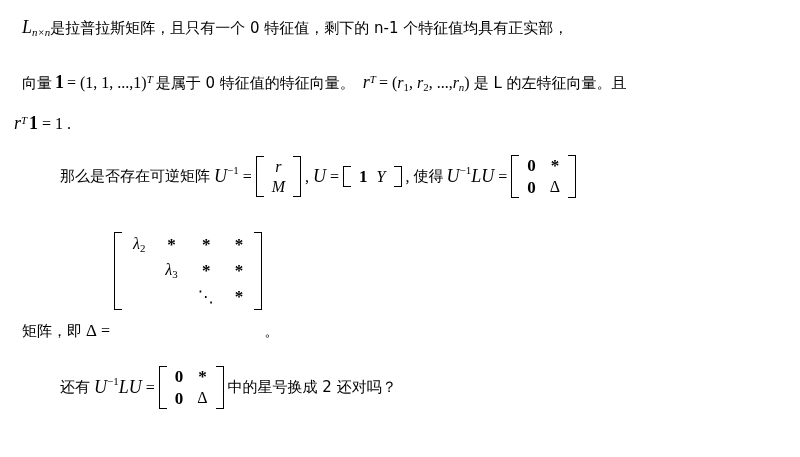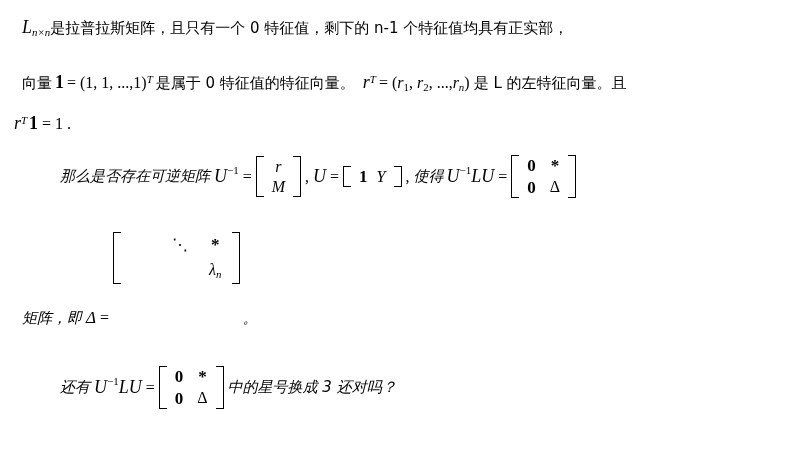--- a/index.html
+++ b/index.html
@@ -94,21 +94,20 @@
     font-weight: bold;
     font-style: normal;
   }
   .big-matrix td {
     padding: 2px 10px;
     height: 22px;
   }
   .inline-mid {
     display: inline-block;
     vertical-align: middle;
-    font-style: italic;
   }
   .eq {
     display: inline-block;
     vertical-align: middle;
     padding: 0 4px;
     font-family: "Liberation Serif", serif;
   }
   .dots {
     font-size: 16px;
     letter-spacing: 1px;
@@ -157,44 +156,50 @@
               <td><span class="bz" style="font-size:17px;">0</span></td>
               <td><span class="mn">Δ</span></td>
             </tr>
           </tbody>
         </table></span>
   </div>
 
   <div class="line" style="left:22px; top:232px;">
     <span class="cn inline-mid" style="position:relative; top:60px;">矩阵，即</span><span class="mn inline-mid" style="position:relative; top:60px; padding-left:4px; font-size:17px;">Δ</span><span class="eq" style="position:relative; top:60px;">=</span><span class="matrix big-matrix"><table>
       <tbody>
+            <tr>
+        <td><span class="mi"><span>λ</span><sub style="font-style:normal;">2</sub></span></td>
+        <td><span class="star">*</span></td>
+        <td><span class="star">*</span></td>
+        <td><span class="star">*</span></td>
+      </tr>
+      <tr>
+        <td></td>
+        <td><span class="mi"><span>λ</span><sub style="font-style:normal;">3</sub></span></td>
+        <td><span class="star">*</span></td>
+        <td><span class="star">*</span></td>
+      </tr>
       <tr>
         <td></td>
         <td></td>
         <td><span class="dots">⋱</span></td>
         <td><span class="star">*</span></td>
       </tr>
-      <tr>
-        <td></td>
-        <td></td>
-        <td></td>
-        <td><span class="mi"><span>λ</span><sub>n</sub></span></td>
-      </tr>
     </tbody>
         </table></span><span class="cn inline-mid" style="position:relative; top:60px; padding-left:2px;">。</span>
   </div>
 
   <div class="line" style="left:60px; top:366px;">
     <span class="cn inline-mid">还有</span><span class="mi inline-mid" style="font-size:18px; padding-left:4px;">U</span><span class="inline-mid" style="font-size:11px; position:relative; top:-7px; font-style:normal;">−1</span><span class="mi inline-mid" style="font-size:18px;">LU</span><span class="eq">=</span><span class="matrix"><table>
           <tbody>
             <tr>
               <td><span class="bz" style="font-size:17px;">0</span></td>
               <td><span class="star">*</span></td>
             </tr>
             <tr>
               <td><span class="bz" style="font-size:17px;">0</span></td>
               <td><span class="mn">Δ</span></td>
             </tr>
           </tbody>
-        </table></span><span class="cn inline-mid" style="padding-left:4px;">中的星号换成 3 还对吗？</span>
+        </table></span><span class="cn inline-mid" style="padding-left:4px;">中的星号换成 2 还对吗？</span>
   </div>
 
 </div>
 
 </body></html>

